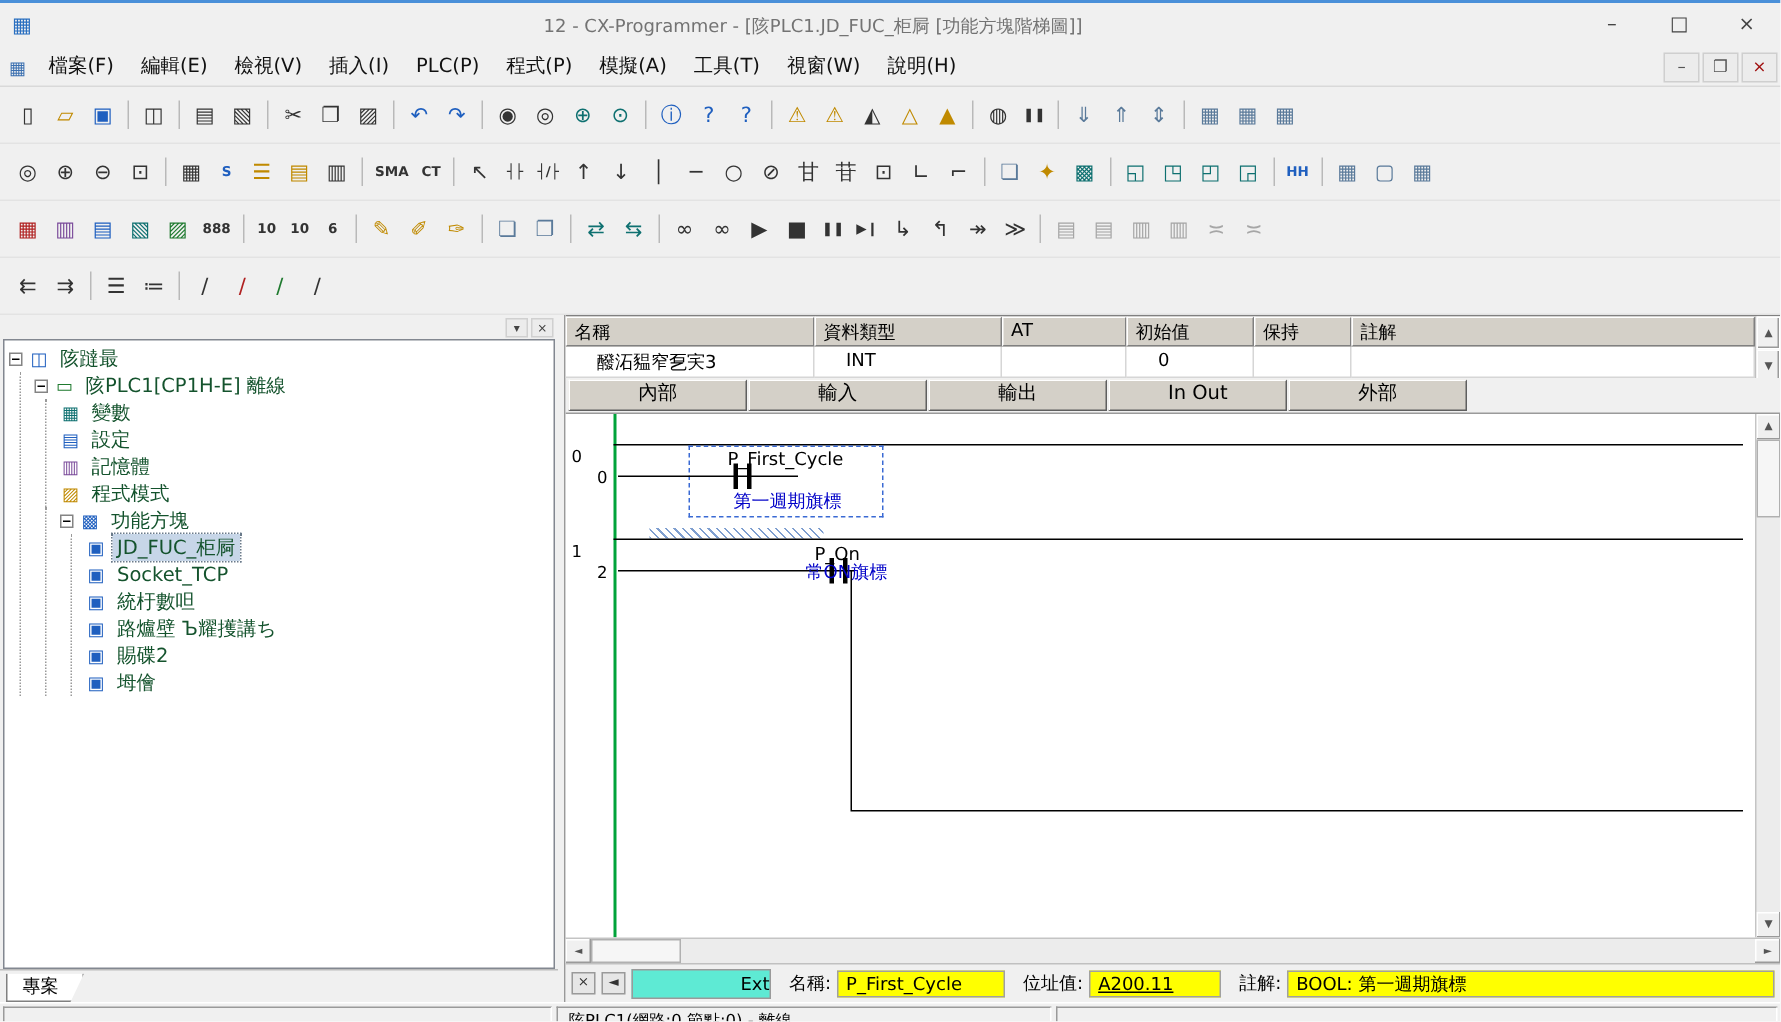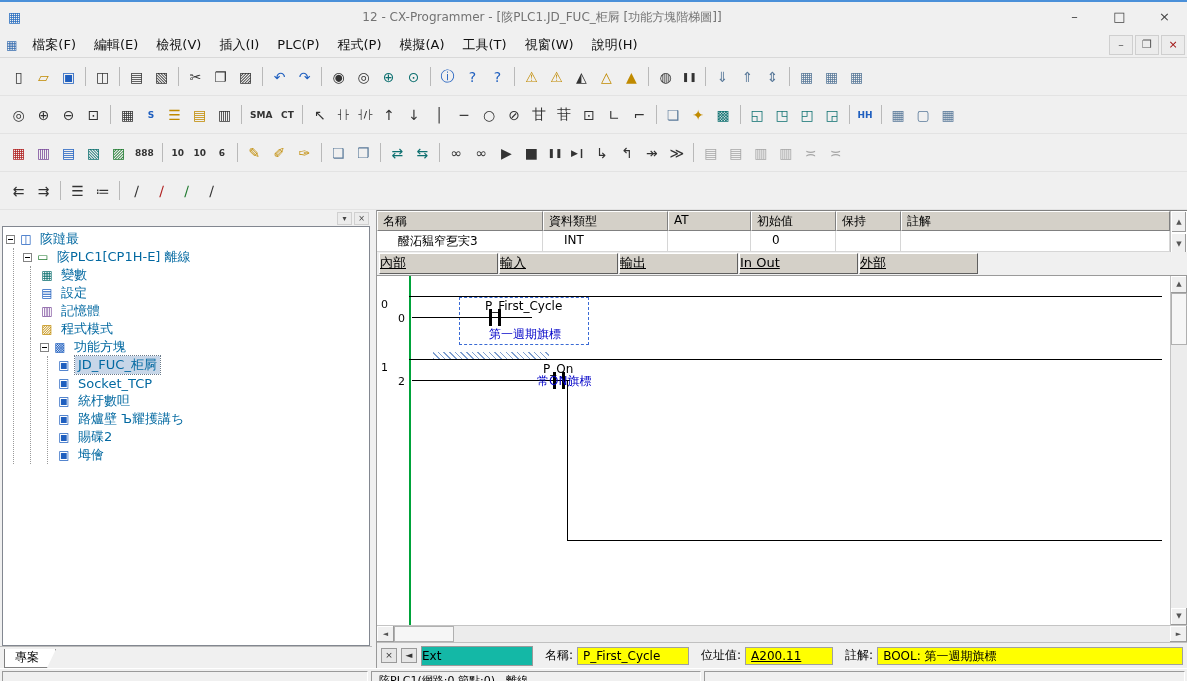--- a/index.html
+++ b/index.html
@@ -33,21 +33,21 @@
   
   .main{flex:1;display:flex;overflow:hidden;}
   .left{width:372px;flex:none;display:flex;flex-direction:column;background:#f0f0f0;overflow:hidden;}
   .left-head{height:16px;flex:none;display:flex;justify-content:flex-end;align-items:center;gap:2px;padding:1px 3px;}
   .mini-btn{width:15px;height:13px;font-size:8px;line-height:12px;text-align:center;color:#444;border:1px solid #d0d0d0;background:#ececec;}
   .tree{flex:1;background:#fff;border:1px solid #828790;margin:0 2px;overflow:hidden;font-size:13px;padding:3px 0 0 3px;}
   .trow{height:18px;display:flex;align-items:center;white-space:nowrap;}
   .exp{width:9px;height:9px;flex:none;border:1px solid #848484;background:#fff;margin-right:4px;position:relative;}
   .exp::before{content:"";position:absolute;left:1px;right:1px;top:3px;height:1px;background:#000;}
   .ticon{margin-right:4px;font-size:12px;flex:none;width:14px;text-align:center;}
-  .tlabel{padding:0 3px;color:#0369a1;}
+  .tlabel{padding:0 3px;color:#14532d;}
   .tlabel.sel{background:#c7d6e8;outline:1px dotted #6a7a8a;}
   .grp{border-left:1px dotted #9a9a9a;}
   .g1{margin-left:7px;padding-left:9px;}
   .g2{margin-left:7px;padding-left:9px;}
   .g3{margin-left:7px;padding-left:9px;}
   .left-tabs{height:22px;flex:none;display:flex;align-items:flex-end;background:#f0f0f0;padding-left:4px;border-top:1px solid #bbb;}
   .ltab{height:19px;padding:0 16px 0 10px;background:#fff;border:1px solid #808080;border-top:none;font-size:12px;line-height:17px;clip-path:polygon(0 0,100% 0,calc(100% - 9px) 100%,0 100%);}
 
   .splitter{width:4px;flex:none;background:#f0f0f0;}
 
@@ -59,21 +59,21 @@
   .vt-h{background:#d4d0c8;border-top:1px solid #fff;border-left:1px solid #fff;border-right:1px solid #808080;border-bottom:1px solid #808080;font-size:12px;padding:1px 5px;color:#000;white-space:nowrap;overflow:hidden;}
   .vt-datarow{display:flex;height:22px;overflow:hidden;}
   .vt-c{border-right:1px solid #d6d6d6;border-bottom:1px solid #d6d6d6;font-size:12px;padding:2px 21px;white-space:nowrap;overflow:hidden;}
   .w1{width:166px;flex:none;}.w2{width:125px;flex:none;}.w3{width:83px;flex:none;}
   .w4{width:85px;flex:none;}.w5{width:65px;flex:none;}.w6{flex:1;}
   .vt-scroll{width:17px;flex:none;display:flex;flex-direction:column;background:#ececec;border-left:1px solid #c0c0c0;}
   .sbtn{flex:1;font-size:7px;text-align:center;color:#555;line-height:20px;background:#f0f0f0;border:1px solid #fff;box-shadow:inset -1px -1px 0 #9a9a9a;}
 
   
   .vartabs{height:24px;flex:none;display:flex;align-items:flex-start;background:#f0f0f0;padding:1px 0 0 2px;border-bottom:1px solid #9a9a9a;}
-  .vtab{width:119px;height:21px;flex:none;background:#d4d0c8;border-top:1px solid #fff;border-left:1px solid #fff;border-right:1px solid #5f5f5f;border-bottom:1px solid #5f5f5f;text-align:left;font-size:13px;line-height:18px;margin-right:1px;text-decoration:underline;}
+  .vtab{width:119px;height:21px;flex:none;background:#d4d0c8;border-top:1px solid #fff;border-left:1px solid #fff;border-right:1px solid #5f5f5f;border-bottom:1px solid #5f5f5f;text-align:center;font-size:13px;line-height:18px;margin-right:1px;}
 
   
   .ladder-wrap{flex:1;display:flex;overflow:hidden;}
   .ladder{flex:1;position:relative;background:#fff;overflow:hidden;}
   .rail{position:absolute;left:32px;top:0;bottom:0;width:2px;background:#00a33a;}
   .hline{position:absolute;height:1px;background:#000;}
   .vline{position:absolute;width:1px;background:#000;}
   .cbar{position:absolute;width:3px;height:17px;background:#000;}
   .el-label{position:absolute;font-size:12px;color:#000;white-space:nowrap;}
   .el-comment{position:absolute;font-size:12px;color:#0000c8;white-space:nowrap;}
@@ -86,21 +86,21 @@
   .vthumb{height:52px;flex:none;background:#f6f6f6;border:1px solid #b0b0b0;}
   .vfill{flex:1;}
   .hscroll{height:17px;flex:none;display:flex;align-items:stretch;background:#ececec;border-top:1px solid #c4c4c4;}
   .hscroll .arrow{width:17px;flex:none;font-size:7px;text-align:center;line-height:16px;color:#555;background:#f0f0f0;box-shadow:inset -1px -1px 0 #9a9a9a,inset 1px 1px 0 #fff;}
   .hthumb{width:60px;flex:none;background:#f6f6f6;border:1px solid #b0b0b0;}
   .hfill{flex:1;}
 
   
   .infobar{height:26px;flex:none;display:flex;align-items:center;background:#f0f0f0;gap:4px;padding:0 4px;border-top:1px solid #c0c0c0;font-size:12px;}
   .ib-btn{width:16px;height:15px;flex:none;border:1px solid #9a9a9a;background:#e6e6e6;font-size:9px;line-height:13px;text-align:center;color:#333;}
-  .ib-tab{width:112px;height:20px;flex:none;background:#14b8a6;border:1px solid #9a9a9a;text-align:left;line-height:18px;}
+  .ib-tab{width:93px;height:20px;flex:none;background:#5eead4;border:1px solid #9a9a9a;text-align:right;line-height:18px;}
   .ib-label{margin-left:8px;white-space:nowrap;}
   .ib-field{background:#ffff00;border:1px solid #a0a0a0;height:18px;line-height:16px;padding:0 5px;white-space:nowrap;overflow:hidden;}
   .f-name{width:112px;}.f-addr{width:88px;text-decoration:underline;}.f-comment{flex:1;}
 
   
   .statusbar{height:13px;flex:none;overflow:hidden;background:#f0f0f0;border-top:1px solid #fff;display:flex;gap:3px;padding:2px 2px 0 2px;}
   .sb-panel{height:18px;border:1px solid;border-color:#9a9a9a #fff #fff #9a9a9a;background:#f0f0f0;font-size:11px;padding:1px 7px;white-space:nowrap;overflow:hidden;}
   .p1{width:366px;flex:none;}.p2{width:330px;flex:none;}.p3{flex:1;}
 </style>
 </head>

